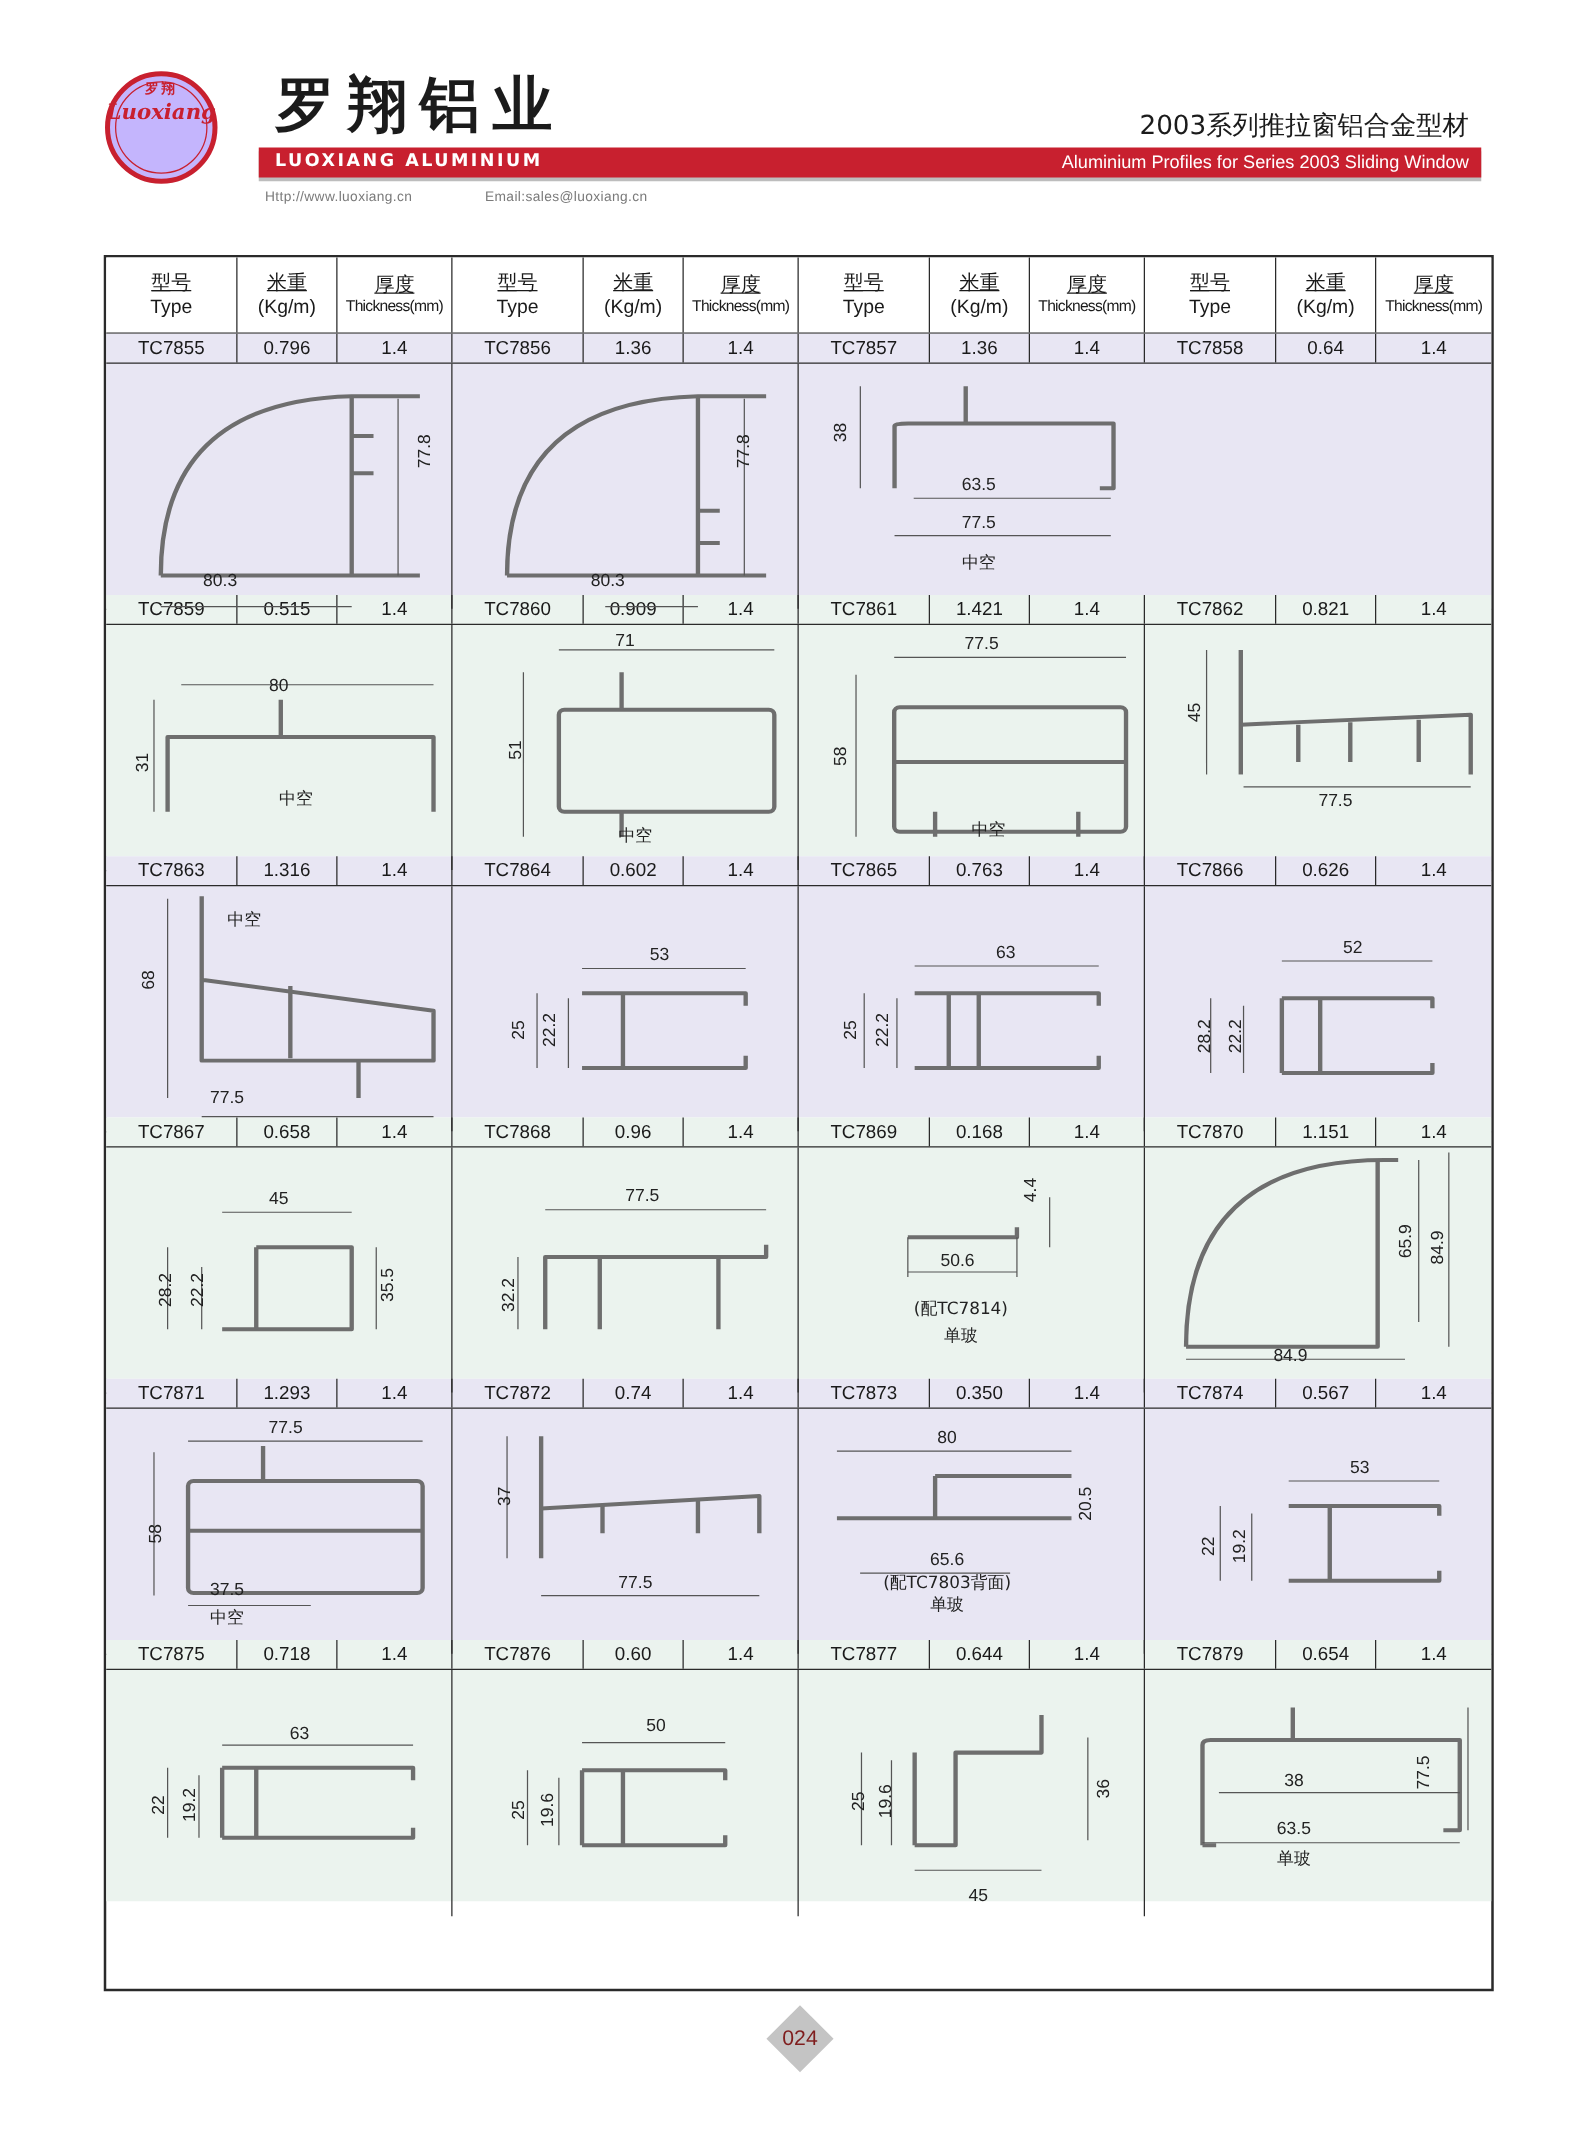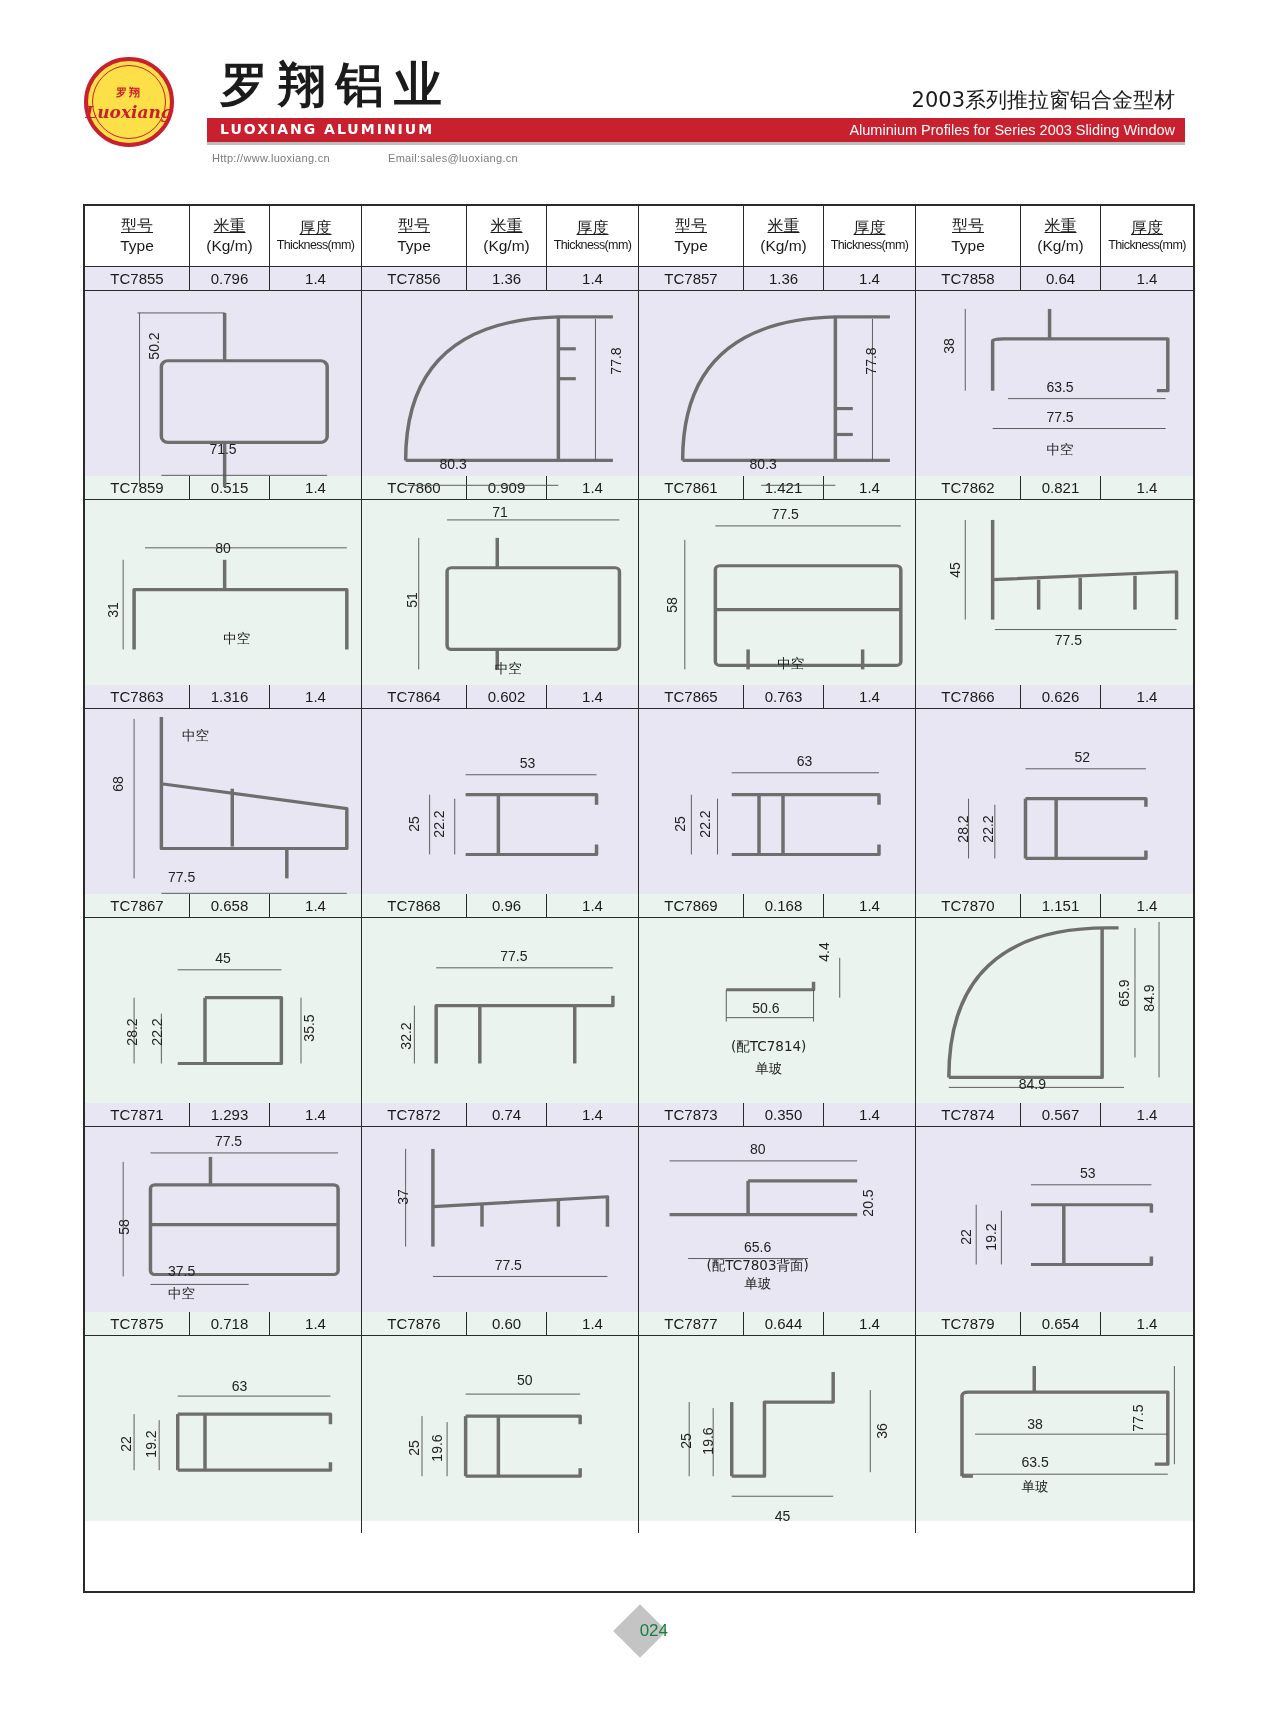--- a/index.html
+++ b/index.html
@@ -1,21 +1,21 @@
 <!DOCTYPE html>
 <html><head>
 <meta charset="utf-8">
 <style>
   * { box-sizing: border-box; margin: 0; padding: 0; }
   html, body { width: 1277px; height: 1721px; background: #ffffff; overflow: hidden; }
   body { position: relative; font-family: "Liberation Sans", "DejaVu Sans", sans-serif; color: #1a1a1a; }
 
   
   .logo-circle { position: absolute; left: 84px; top: 57px; width: 90px; height: 90px; border-radius: 50%;
-    border: 4px solid #c8202f; background: #fde047; display: flex; flex-direction: column; align-items: center; justify-content: center; }
+    border: 4px solid #c8202f; background: #c4b5fd; display: flex; flex-direction: column; align-items: center; justify-content: flex-start; }
   .logo-circle::after { content: ""; position: absolute; inset: 4px; border-radius: 50%; border: 1.5px solid #c8202f; }
   .logo-cn { font-family: "DejaVu Sans", sans-serif; font-size: 11px; color: #c8202f; font-weight: bold; margin-top: 2px; letter-spacing: 2px; }
   .logo-en { font-family: "DejaVu Serif", serif; font-style: italic; font-weight: bold; font-size: 17px; color: #c8202f; margin-top: 2px; }
   .brand-cn { position: absolute; left: 208px; top: 60px; font-family: "DejaVu Sans", sans-serif; font-weight: bold; font-size: 48px; letter-spacing: 10px; color: #1b1b1b; line-height: 1; margin-left: 12px; }
   .red-bar { position: absolute; left: 207px; top: 118px; width: 978px; height: 24px; background: #c8202f; box-shadow: 0 3px 0 #bdbdbd; }
   .brand-en { position: absolute; left: 220px; top: 121px; font-family: "DejaVu Sans", sans-serif; font-weight: bold; color: #fff; font-size: 14px; letter-spacing: 2px; }
   .sub-en { position: absolute; right: 102px; top: 122px; color: #fff; font-size: 14.5px; }
   .title-cn { position: absolute; right: 102px; top: 86px; font-family: "DejaVu Sans", sans-serif; font-size: 21px; color: #1b1b1b; }
   .contact { position: absolute; top: 152px; font-size: 11px; color: #7a7a7a; letter-spacing: 0.3px; }
 
@@ -42,21 +42,21 @@
   .group:last-child .draw { border-bottom: none; }
   .dcell { position: relative; border-right: 1.5px solid #2a2a2a; overflow: hidden; }
   .dcell:last-child { border-right: none; }
   .dcell svg { position: absolute; inset: 0; width: 100%; height: 100%; }
   .dlabel { position: absolute; font-size: 14px; color: #222; white-space: nowrap; transform: translateX(-50%); }
   .dlabel.cn { font-family: "DejaVu Sans", sans-serif; font-size: 13.5px; }
   .dlabel.rot { transform: translate(-50%, -50%) rotate(-90deg); }
 
   
   .page-badge { position: absolute; left: 621px; top: 1612px; width: 38px; height: 38px; background: #c4c4c4; transform: rotate(45deg); }
-  .page-num { position: absolute; left: 612px; top: 1621px; width: 56px; text-align: right; font-size: 17px; color: #15803d; }
+  .page-num { position: absolute; left: 612px; top: 1621px; width: 56px; text-align: center; font-size: 17px; color: #7f1d1d; }
 </style>
 </head>
 <body>
 
 <div class="logo-circle">
   <span class="logo-cn">罗翔</span>
   <span class="logo-en">Luoxiang</span>
 </div>
 <div class="brand-cn">罗翔铝业</div>
 <div class="title-cn">2003系列推拉窗铝合金型材</div>
@@ -145,32 +145,20 @@
           </div>
           <div class="info-block">
             <div class="icell">TC7858</div>
             <div class="icell">0.64</div>
             <div class="icell">1.4</div>
           </div>
         </div>
         <div class="draw">
           <div class="dcell">
             <svg viewBox="0 0 253 197" preserveAspectRatio="none">
-              <rect x="70" y="70" width="152" height="82" rx="6" stroke="#6e6e6e" stroke-width="3.2" fill="none" stroke-linejoin="round"></rect>
-              <line x1="128" y1="22" x2="128" y2="70" stroke="#6e6e6e" stroke-width="3.2" fill="none" stroke-linejoin="round"></line>
-              <line x1="128" y1="152" x2="128" y2="200" stroke="#6e6e6e" stroke-width="3.2" fill="none" stroke-linejoin="round"></line>
-              <line x1="48" y1="22" x2="128" y2="22" stroke="#555" stroke-width="0.9" fill="none"></line>
-              <line x1="50" y1="22" x2="50" y2="200" stroke="#555" stroke-width="0.9" fill="none"></line>
-              <line x1="70" y1="185" x2="222" y2="185" stroke="#555" stroke-width="0.9" fill="none"></line>
-            </svg>
-            <span class="dlabel rot" style="left: 25%; top: 55px;">50.2</span>
-            <span class="dlabel" style="left: 50%; top: 150px;">71.5</span>
-          </div>
-          <div class="dcell">
-            <svg viewBox="0 0 253 197" preserveAspectRatio="none">
               <path d="M40 170 Q40 30 180 26 L230 26" stroke="#6e6e6e" stroke-width="3.2" fill="none" stroke-linejoin="round"></path>
               <path d="M40 170 L230 170" stroke="#6e6e6e" stroke-width="3.2" fill="none" stroke-linejoin="round"></path>
               <path d="M180 26 L180 170" stroke="#6e6e6e" stroke-width="3.2" fill="none" stroke-linejoin="round"></path>
               <line x1="180" y1="58" x2="196" y2="58" stroke="#6e6e6e" stroke-width="3.2" fill="none" stroke-linejoin="round"></line>
               <line x1="180" y1="88" x2="196" y2="88" stroke="#6e6e6e" stroke-width="3.2" fill="none" stroke-linejoin="round"></line>
               <line x1="214" y1="28" x2="214" y2="170" stroke="#555" stroke-width="0.9" fill="none"></line>
               <line x1="40" y1="195" x2="180" y2="195" stroke="#555" stroke-width="0.9" fill="none"></line>
             </svg>
             <span class="dlabel rot" style="left: 92%; top: 70px;">77.8</span>
             <span class="dlabel" style="left: 33%; top: 165px;">80.3</span>

